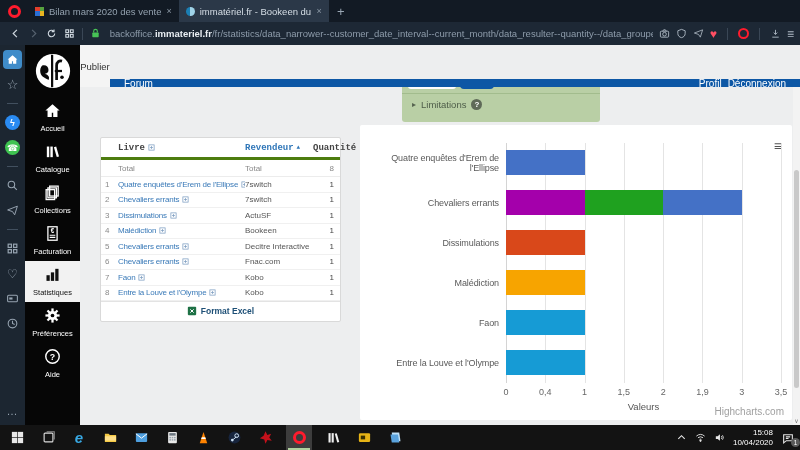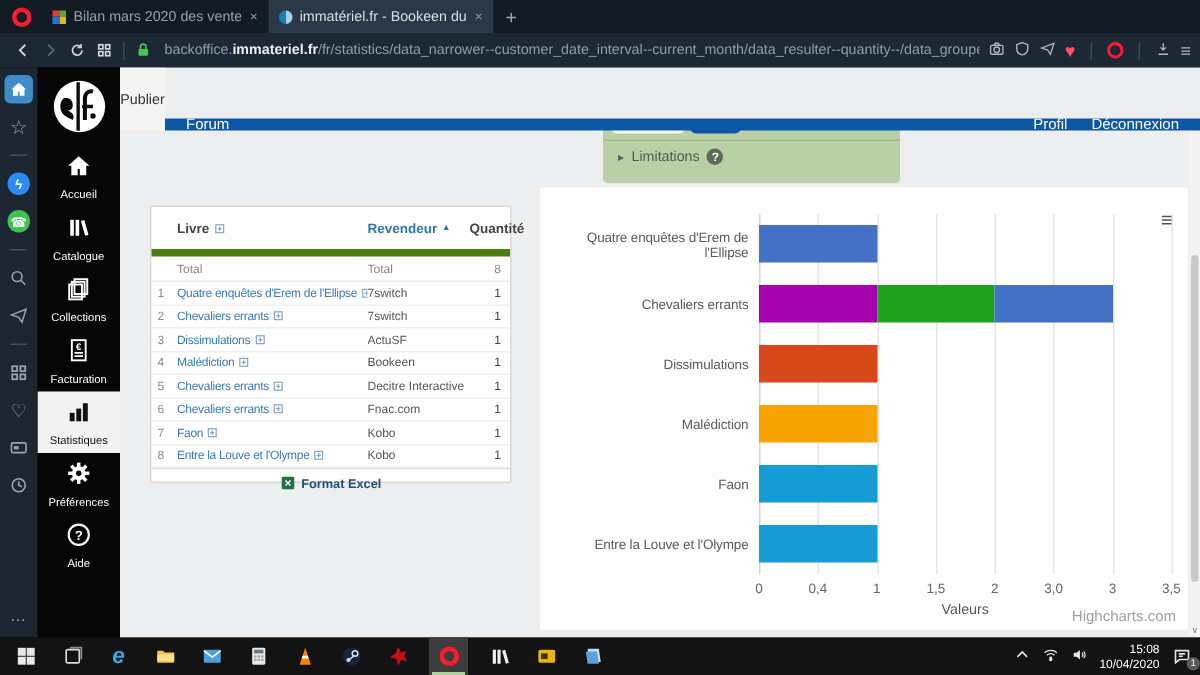--- a/index.html
+++ b/index.html
@@ -55,21 +55,21 @@
   .asb-item { width:55px; height:41px; display:flex; flex-direction:column; align-items:center; justify-content:center;
     color:#fff; }
   .asb-item .asb-icon svg { width:17px; height:17px; }
   .asb-label { font-size:7.5px; margin-top:1px; }
   .asb-item.sel { background:#f2f2f2; color:#111; }
 
   
   .main { flex:1; position:relative; background:#edeeef; overflow:hidden; }
   .topbar { position:absolute; left:0; top:0; right:0; height:42px; display:flex; z-index:3; }
   .publier { width:30px; background:#f4f4f4; color:#333; font-size:9.5px; display:flex; align-items:center; justify-content:center; }
-  .bluebar { flex:1; background:#0d57a5; color:#fff; font-size:10px; display:flex; align-items:center; padding:0 14px; gap:16px;margin-top:34px; }
+  .bluebar { flex:1; background:#0d57a5; color:#fff; font-size:10px; display:flex; align-items:center; padding:0 14px; gap:6px;margin-top:34px; }
   .bb-spacer { flex:1; }
 
   .page { position:absolute; left:0; top:35px; right:7px; bottom:0; background:#edeeef; overflow:hidden; }
 
   .scrollbar { position:absolute; right:0; top:35px; bottom:0; width:7px; background:#f3f3f3; }
   .sb-thumb { position:absolute; left:1px; width:5px; top:90px; height:218px; background:#c9c9c9; border-radius:3px; }
   .sb-arrow { position:absolute; bottom:1px; left:0; width:7px; text-align:center; font-size:6px; color:#777; }
 
   
   .green-panel { position:absolute; left:322px; top:0; width:198px; height:42px; background:#b9cfa5;
@@ -80,21 +80,21 @@
   .gp-row { position:absolute; left:10px; top:19px; display:flex; align-items:center; gap:5px;
     color:#4e5d49; font-size:9.5px; }
   .gp-help { width:11px; height:11px; border-radius:50%; background:#5f6a58; color:#fff; font-size:8px; font-weight:bold;
     display:flex; align-items:center; justify-content:center; }
   .gp-arrow { font-size:8px; color:#55624f; }
 
   
   .table-card { position:absolute; left:20px; top:57px; width:241px; height:185px; background:#fff;
     border:1px solid #d9d9d9; border-radius:2px; font-size:8px; color:#444; }
   .trow { display:grid; grid-template-columns:13px 127px 68px 1fr; align-items:center; padding:0 6px 0 4px; }
-  .t-head { height:33px; border-bottom:5px solid #4d7c0f; font-weight:bold; font-size:9px; }
+  .t-head { height:22px; border-bottom:3px solid #4d7c0f; font-weight:bold; font-size:9px;font-family:Liberation Mono, monospace; }
   .t-head .th-livre, .t-head .th-rev { display:flex; align-items:center; gap:3px; }
   .th-rev { color:#2f76b8; }
   .sort-caret { font-size:6px; color:#2f76b8; }
   .th-qty, .td-qty { text-align:right; }
   .t-total { height:17px; color:#888; border-bottom:1px solid #ececec; }
   .t-row { height:15.5px; border-bottom:1px solid #f0f0f0; }
   .t-row .td-n { color:#8a8a8a; }
   .td-livre { display:flex; align-items:center; gap:3px; color:#3a7ab8; white-space:nowrap; overflow:hidden;
     letter-spacing:-0.2px; }
   .td-rev { color:#555; white-space:nowrap; overflow:hidden; }
@@ -553,21 +553,21 @@
               <div class="c-bar" style="left: 0px; top: 127px; width: 78.5714px; background: rgb(247, 164, 0);"></div>
               <div class="c-bar" style="left: 0px; top: 167px; width: 78.5714px; background: rgb(22, 155, 213);"></div>
               <div class="c-bar" style="left: 0px; top: 207px; width: 78.5714px; background: rgb(22, 155, 213);"></div>
             </div>
           <div class="c-xaxis" id="chartAxis">
               <span class="c-tick" style="left: 0px;">0</span>
               <span class="c-tick" style="left: 39.2857px;">0,4</span>
               <span class="c-tick" style="left: 78.5714px;">1</span>
               <span class="c-tick" style="left: 117.857px;">1,5</span>
               <span class="c-tick" style="left: 157.143px;">2</span>
-              <span class="c-tick" style="left: 196.429px;">3,0</span>
+              <span class="c-tick" style="left: 196.429px;">1,9</span>
               <span class="c-tick" style="left: 235.714px;">3</span>
               <span class="c-tick" style="left: 275px;">3,5</span>
             </div>
           <div class="c-xlabel">Valeurs</div>
           <div class="c-credits">Highcharts.com</div>
         </div>
 
       </div>
 
       <div class="scrollbar">

